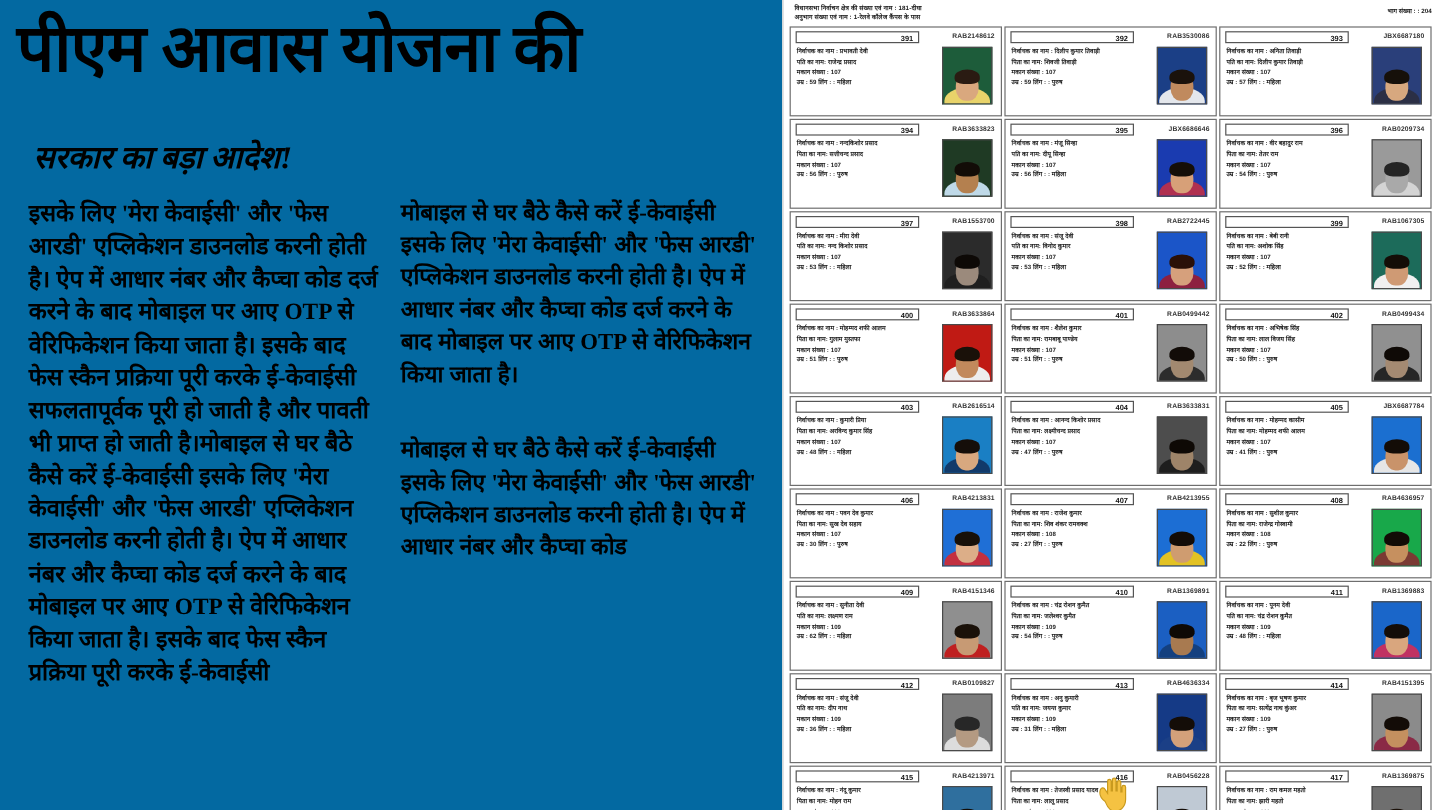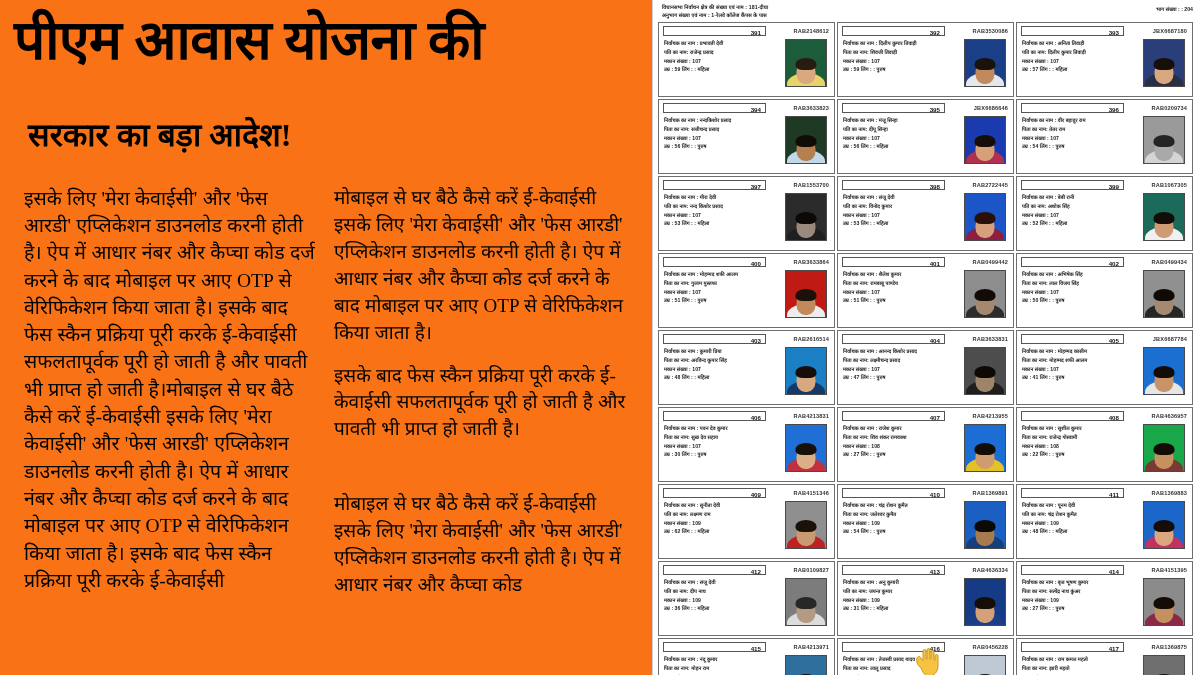--- a/index.html
+++ b/index.html
@@ -5,41 +5,42 @@
   html,body{margin:0;padding:0;}
   body{
     width:1200px;height:675px;overflow:hidden;background:#ffffff;
     font-family:"Liberation Sans","DejaVu Sans",sans-serif;
     -webkit-font-smoothing:antialiased;
   }
   #page{position:relative;width:1200px;height:675px;display:flex;}
 
   
   #article{
-    position:relative;width:652px;height:675px;background:#f97316;
+    position:relative;width:652px;height:675px;background:#0369a1;
     box-sizing:border-box;padding:6px 10px 0 14px;overflow:hidden;
   }
   .headline{
     font-family:"Liberation Serif","DejaVu Serif",serif;
     font-weight:700;color:#000;font-size:55px;line-height:1.06;
     letter-spacing:-0.5px;margin:6px 0 0 0;
   }
   .headline .l2{display:block;padding-left:18px;}
   .subhead{
     font-family:"Liberation Serif","DejaVu Serif",serif;
-    font-weight:700;color:#000;font-size:32px;line-height:1.2;
+    font-weight:700;color:#000;font-size:26px;line-height:1.2;
     margin:46px 0 4px 14px;
+    font-style:italic;
   }
   .cols{display:flex;gap:18px;margin-top:14px;}
   .col{width:302px;}
   .col.left{padding-left:10px;width:292px;}
   .bodytext{
     font-family:"Liberation Serif","DejaVu Serif",serif;
-    font-weight:400;color:#000;font-size:19.5px;line-height:1.40;
-    text-align:left;margin:16px 0 14px 0;word-spacing:0.5px;
+    font-weight:700;color:#000;font-size:19.5px;line-height:1.40;
+    text-align:left;margin:4px 0 14px 0;word-spacing:0.5px;
   }
   .col.right .bodytext{font-size:19px;line-height:1.42;}
   .spacer-gap{height:18px;}
 
   
   #voterlist{
     position:relative;width:548px;height:675px;background:#fff;
     box-sizing:border-box;border-left:1px solid #cfcfcf;
     padding:3px 4px 0 5px;overflow:hidden;
   }
@@ -107,21 +108,20 @@
     </h1>
 
     <div class="subhead">सरकार का बड़ा आदेश!</div>
 
     <div class="cols">
       <div class="col left">
         <p class="bodytext">इसके लिए 'मेरा केवाईसी' और 'फेस आरडी' एप्लिकेशन डाउनलोड करनी होती है। ऐप में आधार नंबर और कैप्चा कोड दर्ज करने के बाद मोबाइल पर आए OTP से वेरिफिकेशन किया जाता है। इसके बाद फेस स्कैन प्रक्रिया पूरी करके ई-केवाईसी सफलतापूर्वक पूरी हो जाती है और पावती भी प्राप्त हो जाती है।मोबाइल से घर बैठे कैसे करें ई-केवाईसी इसके लिए 'मेरा केवाईसी' और 'फेस आरडी' एप्लिकेशन डाउनलोड करनी होती है। ऐप में आधार नंबर और कैप्चा कोड दर्ज करने के बाद मोबाइल पर आए OTP से वेरिफिकेशन किया जाता है। इसके बाद फेस स्कैन प्रक्रिया पूरी करके ई-केवाईसी</p>
       </div>
       <div class="col right">
         <p class="bodytext">मोबाइल से घर बैठे कैसे करें ई-केवाईसी इसके लिए 'मेरा केवाईसी' और 'फेस आरडी' एप्लिकेशन डाउनलोड करनी होती है। ऐप में आधार नंबर और कैप्चा कोड दर्ज करने के बाद मोबाइल पर आए OTP से वेरिफिकेशन किया जाता है।</p>
-        <p class="bodytext">इसके बाद फेस स्कैन प्रक्रिया पूरी करके ई-केवाईसी सफलतापूर्वक पूरी हो जाती है और पावती भी प्राप्त हो जाती है।</p>
         <div class="spacer-gap"></div>
         <p class="bodytext">मोबाइल से घर बैठे कैसे करें ई-केवाईसी इसके लिए 'मेरा केवाईसी' और 'फेस आरडी' एप्लिकेशन डाउनलोड करनी होती है। ऐप में आधार नंबर और कैप्चा कोड</p>
       </div>
     </div>
   </div>
 
   <div id="voterlist">
 
     <div class="vl-header">
       <div class="vl-header-left">

